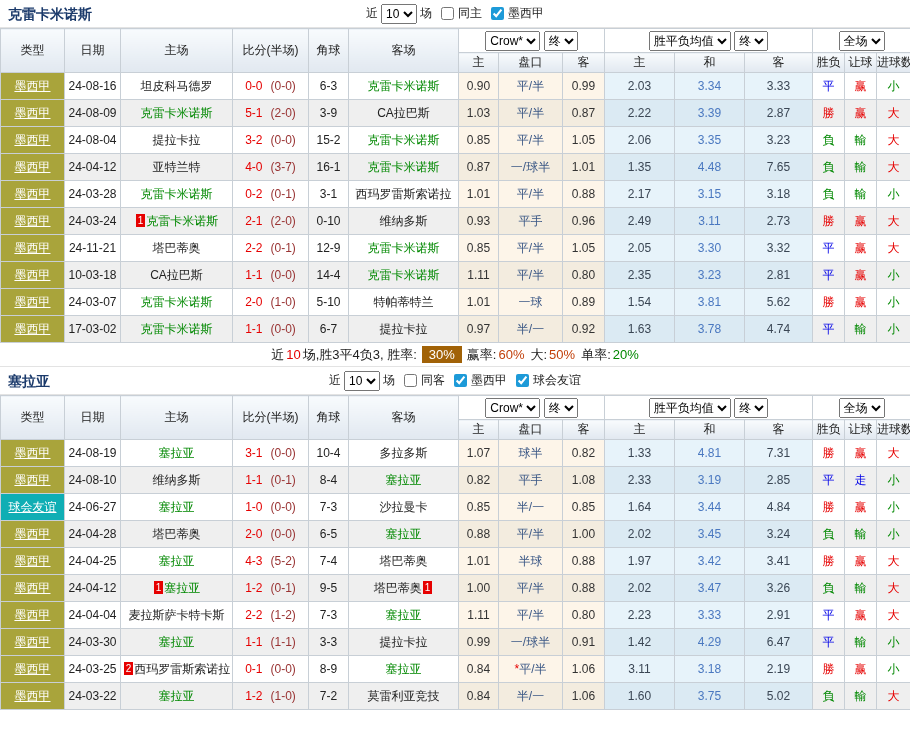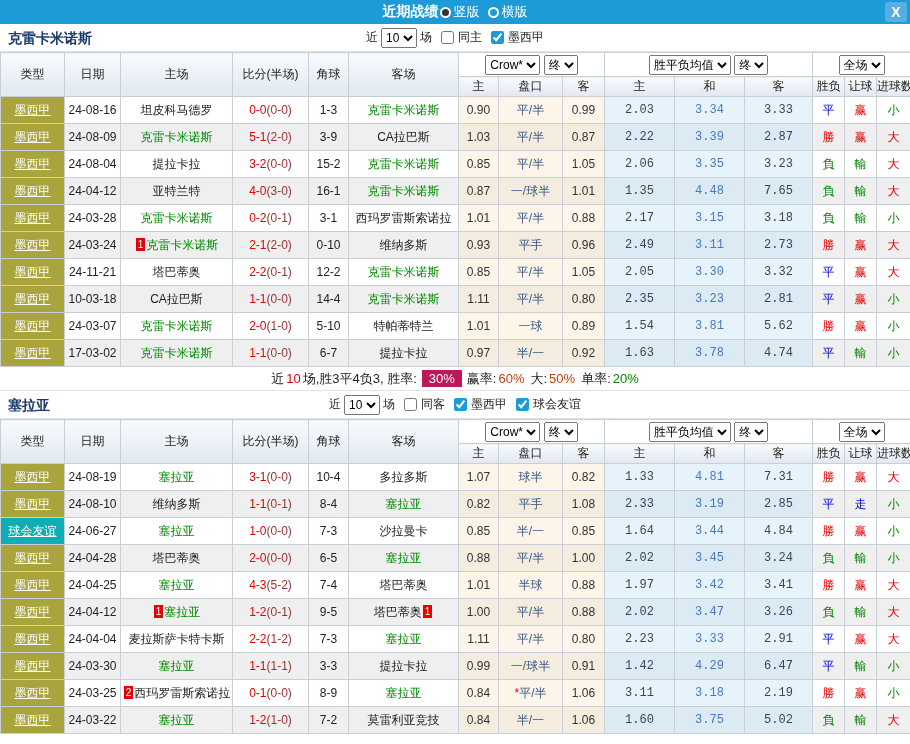--- a/index.html
+++ b/index.html
@@ -28,56 +28,48 @@
   .h-top th.grp-cell { background:#fff; }
   .h-sub th { height:20px; }
   th select { font-size:12px; height:20px; max-width:95%; }
   td { height:27px; color:#222; }
   tbody tr:nth-child(even) { background:#EFEFEF; }
 
   td.type { background:#A9A43B; color:#fff; text-decoration:underline; cursor:pointer; }
   td.type.friendly { background:#0FAEB4; }
   .focus { color:#008800; }
   .score { color:#E60000; }
-  .half { color:#993333; }
+  .half { color:#993333;padding-left:8px; }
   td.bg-cream { background:#FDF5E9; }
   tbody tr:nth-child(even) td.bg-cream { background:#F3ECDF; }
-  td.bg-blue { background:#E7F3FA;font-family:Liberation Mono, monospace; }
+  td.bg-blue { background:#E7F3FA; }
   tbody tr:nth-child(even) td.bg-blue { background:#DBEAF3; }
   td.o-num { color:#333; }
   td.hcap { color:#3A5785; }
   .star { color:#E60000; }
   td.avg-side { color:#3A4654; }
   td.avg-mid { color:#4A78C0;margin-left:8px; }
   .c-red { color:#E60000; }
   .c-blue { color:#0000E6; }
   .c-green { color:#008800; }
   .badge { display:inline-block; background:#E60000; color:#fff; font-size:10px; line-height:13px; padding:0 2px; margin:0 1px; vertical-align:1px; }
   .badge:empty { display:none; }
 
   
   .summary { height:24px; display:flex; align-items:center; justify-content:center; font-size:13px; color:#222; border-bottom:1px solid #E3E3E3; gap:2px; }
   .summary .red { color:#E60000; }
   .summary .blue { color:#c2410c; }
   .summary .green { color:#008800; }
-  .summary .rate-badge { background:#be185d; color:#fff; padding:1px 7px; margin:4px 3px; }
+  .summary .rate-badge { background:#a16207; color:#fff; padding:1px 7px; margin:4px 3px; }
 </style>
 </head>
 <body>
 
 <div id="app">
 
-  <div class="topbar">
-    <span class="title">近期战绩</span>
-    <span class="radio sel"></span>
-    <span>竖版</span>
-    <span class="radio" style="margin-left:8px;"></span>
-    <span>横版</span>
-    <div class="close-btn">X</div>
-  </div>
 
   <div class="filter-row">
     <span class="team-title">克雷卡米诺斯</span>
     <div class="grp">
       <span>近</span>
       <select><option>10</option></select>
       <span>场</span>
       <input type="checkbox" style="">
       <span>同主</span>
       <input type="checkbox" checked="" style="">
@@ -134,21 +126,21 @@
         <th>让球</th>
         <th>进球数</th>
       </tr>
     </thead>
     <tbody>
         <tr>
     <td class="type">墨西甲</td>
     <td>24-08-16</td>
     <td><span>坦皮科马德罗</span></td>
     <td><span class="score">0-0</span><span class="half">(0-0)</span></td>
-    <td>1-3</td>
+    <td>6-3</td>
     <td><span class="focus">克雷卡米诺斯</span></td>
     <td class="o-num bg-cream">0.90</td>
     <td class="hcap bg-cream"><span class="star"></span><span>平/半</span></td>
     <td class="o-num bg-cream">0.99</td>
     <td class="avg-side bg-blue">2.03</td>
     <td class="avg-mid bg-blue">3.34</td>
     <td class="avg-side bg-blue">3.33</td>
     <td class="c-blue">平</td>
     <td class="c-red">赢</td>
     <td class="c-green">小</td>
@@ -184,21 +176,21 @@
     <td class="avg-mid bg-blue">3.35</td>
     <td class="avg-side bg-blue">3.23</td>
     <td class="c-green">負</td>
     <td class="c-green">輸</td>
     <td class="c-red">大</td>
   </tr>
         <tr>
     <td class="type">墨西甲</td>
     <td>24-04-12</td>
     <td><span>亚特兰特</span></td>
-    <td><span class="score">4-0</span><span class="half">(3-0)</span></td>
+    <td><span class="score">4-0</span><span class="half">(3-7)</span></td>
     <td>16-1</td>
     <td><span class="focus">克雷卡米诺斯</span></td>
     <td class="o-num bg-cream">0.87</td>
     <td class="hcap bg-cream"><span class="star"></span><span>一/球半</span></td>
     <td class="o-num bg-cream">1.01</td>
     <td class="avg-side bg-blue">1.35</td>
     <td class="avg-mid bg-blue">4.48</td>
     <td class="avg-side bg-blue">7.65</td>
     <td class="c-green">負</td>
     <td class="c-green">輸</td>
@@ -236,21 +228,21 @@
     <td class="avg-side bg-blue">2.73</td>
     <td class="c-red">勝</td>
     <td class="c-red">赢</td>
     <td class="c-red">大</td>
   </tr>
         <tr>
     <td class="type">墨西甲</td>
     <td>24-11-21</td>
     <td><span>塔巴蒂奥</span></td>
     <td><span class="score">2-2</span><span class="half">(0-1)</span></td>
-    <td>12-2</td>
+    <td>12-9</td>
     <td><span class="focus">克雷卡米诺斯</span></td>
     <td class="o-num bg-cream">0.85</td>
     <td class="hcap bg-cream"><span class="star"></span><span>平/半</span></td>
     <td class="o-num bg-cream">1.05</td>
     <td class="avg-side bg-blue">2.05</td>
     <td class="avg-mid bg-blue">3.30</td>
     <td class="avg-side bg-blue">3.32</td>
     <td class="c-blue">平</td>
     <td class="c-red">赢</td>
     <td class="c-red">大</td>

